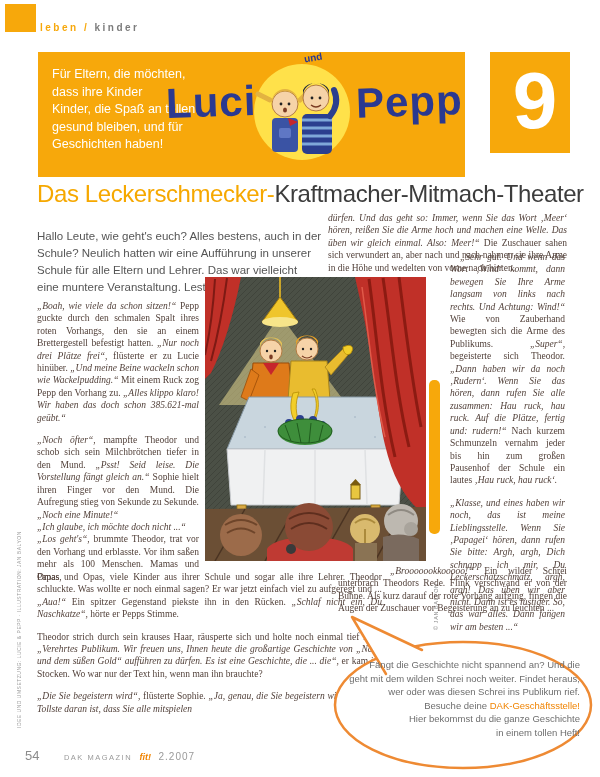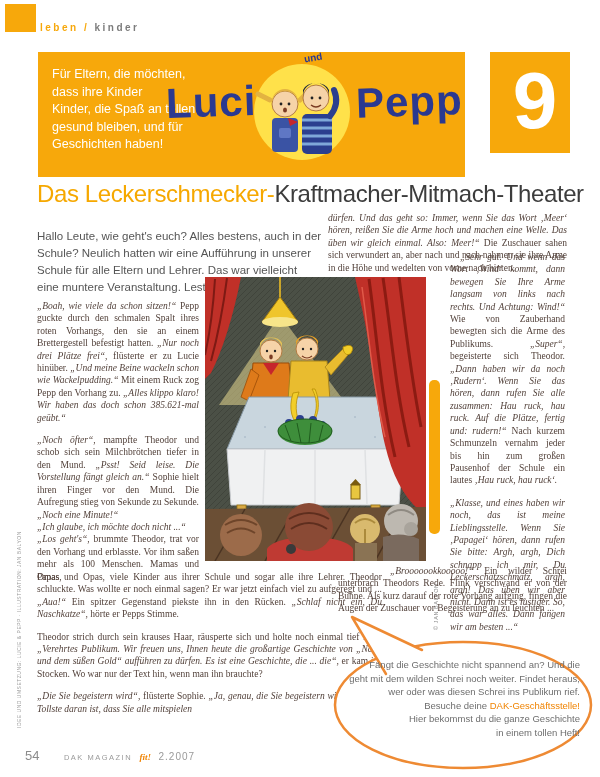--- a/index.html
+++ b/index.html
@@ -53,21 +53,21 @@
                 transform-origin:left top;font-size:5px;color:#9a9a9a;letter-spacing:0.5px;white-space:nowrap;}
   
   .bubble{position:absolute;left:330px;top:612px;width:265px;height:160px;}
   .bubble-text{position:absolute;left:14px;top:46px;width:236px;text-align:right;
                font-size:9.5px;line-height:13.5px;color:#6e6e6e;}
   .bubble-text .hl{color:#F08300;}
   
   .footer{position:absolute;left:25px;top:746px;color:#8c8c8c;}
   .footer .pagenum{font-size:13px;vertical-align:middle;}
   .footer .mag{font-size:7.5px;letter-spacing:1.5px;color:#9a9a9a;margin-left:20px;}
-  .footer .brand{font-size:9px;font-weight:bold;font-style:italic;color:#F08300;margin-left:3px;font-family:Liberation Serif, serif;}
+  .footer .brand{font-size:9px;font-weight:bold;font-style:italic;color:#F08300;margin-left:3px;}
   .footer .issue{font-size:10px;letter-spacing:1px;color:#9a9a9a;margin-left:3px;}
   i{font-style:italic;}
 </style>
 </head>
 <body>
 
 <div class="page">
 
   <div class="kicker-square"></div>
   <div class="kicker">

